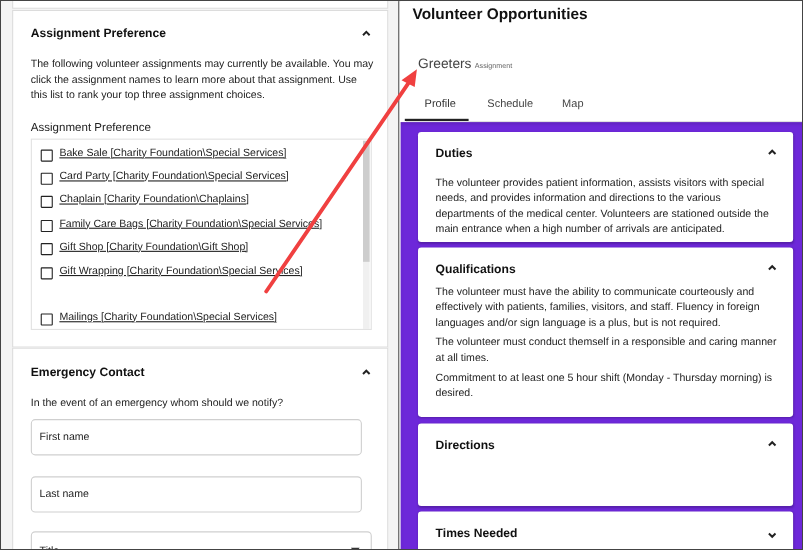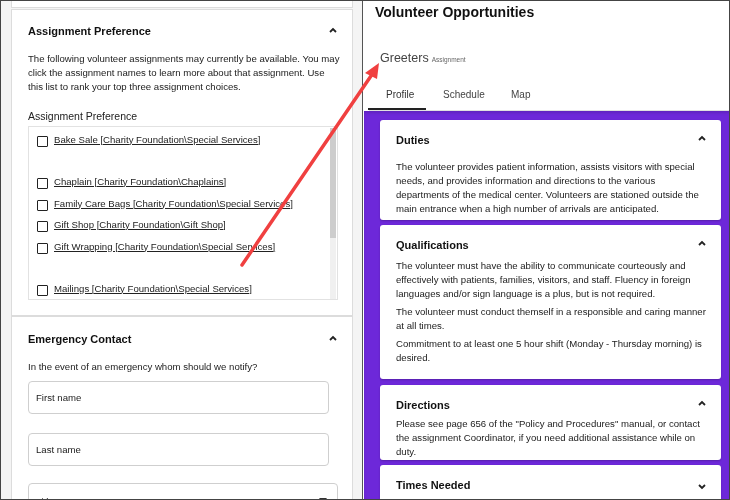--- a/index.html
+++ b/index.html
@@ -61,20 +61,24 @@
       <svg class="chev" style="top:15px;" viewBox="0 0 10 10">
           <path d="M2 7 L5 4 L8 7" stroke="#222" stroke-width="1.8" fill="none"></path>
         </svg>
       <div class="para" style="top:42px;">The following volunteer assignments may currently be available. You may click the assignment names to learn more about that assignment. Use this list to rank your top three assignment choices.</div>
       <div class="label" style="top:100px;">Assignment Preference</div>
 
       <div class="listbox">
         <div class="list-item" style="top:4px;">
           <span class="cb"></span>
           <span class="list-link">Bake Sale [Charity Foundation\Special Services]</span>
+        </div>
+        <div class="list-item" style="top:25px;">
+          <span class="cb"></span>
+          <span class="list-link">Card Party [Charity Foundation\Special Services]</span>
         </div>
         <div class="list-item" style="top:46px;">
           <span class="cb"></span>
           <span class="list-link">Chaplain [Charity Foundation\Chaplains]</span>
         </div>
         <div class="list-item" style="top:68px;">
           <span class="cb"></span>
           <span class="list-link">Family Care Bags [Charity Foundation\Special Services]</span>
         </div>
         <div class="list-item" style="top:89px;">
@@ -144,21 +148,20 @@
         <div class="rpara" style="top:34px;">The volunteer must have the ability to communicate courteously and effectively with patients, families, visitors, and staff. Fluency in foreign languages and/or sign language is a plus, but is not required.</div>
         <div class="rpara" style="top:80px;">The volunteer must conduct themself in a responsible and caring manner at all times.</div>
         <div class="rpara" style="top:112px;">Commitment to at least one 5 hour shift (Monday - Thursday morning) is desired.</div>
       </div>
 
       <div class="rcard" style="top:274px; height:75px;">
         <div class="card-title">Directions</div>
         <svg class="chev" viewBox="0 0 10 10">
             <path d="M2 7 L5 4 L8 7" stroke="#222" stroke-width="1.8" fill="none"></path>
           </svg>
-        <div class="rpara" style="top:32px;">Please see page 656 of the "Policy and Procedures" manual, or contact the assignment Coordinator, if you need additional assistance while on duty.</div>
       </div>
 
       <div class="rcard" style="top:354px; height:40px;">
         <div class="card-title">Times Needed</div>
         <svg class="chev" viewBox="0 0 10 10" style="top:16px;">
             <path d="M2 4 L5 7 L8 4" stroke="#222" stroke-width="1.8" fill="none"></path>
           </svg>
       </div>
     </div>
   </div>

